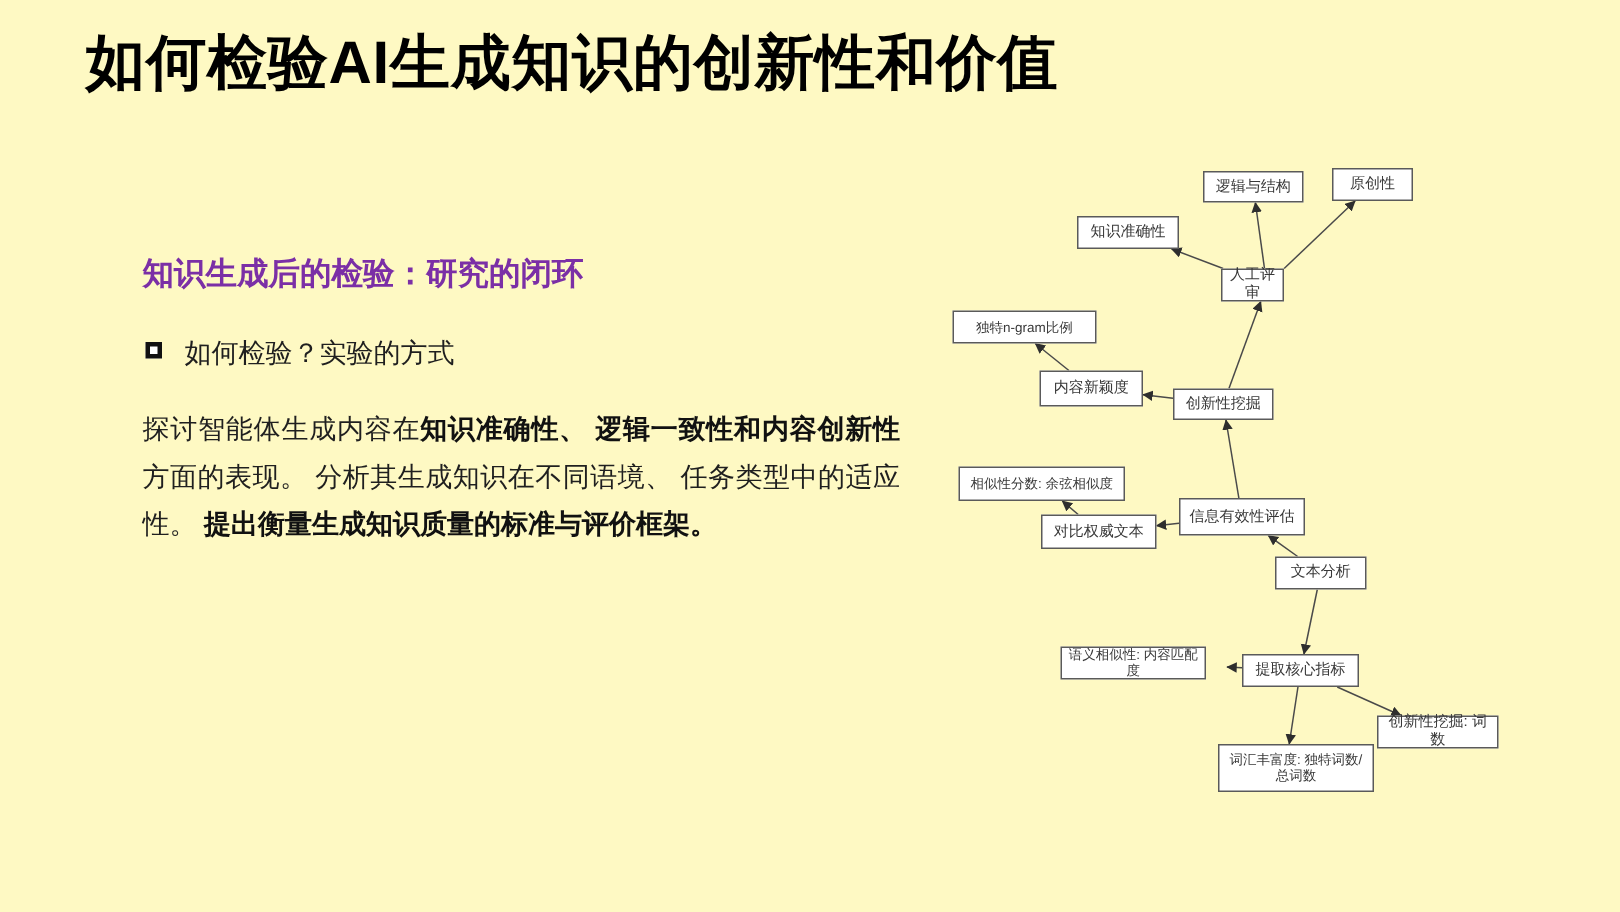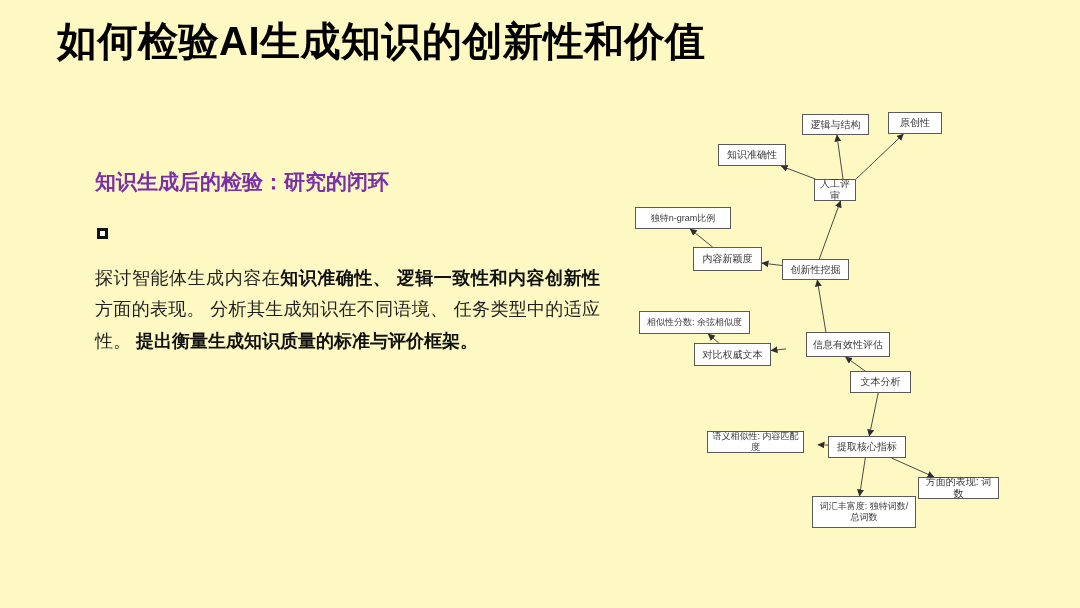--- a/index.html
+++ b/index.html
@@ -52,20 +52,21 @@
 
 <div class="slide">
 
   <h1 class="slide-title">如何检验AI生成知识的创新性和价值</h1>
 
   <div class="left-col">
     <div class="section-heading">知识生成后的检验：研究的闭环</div>
     <div class="bullet-list">
         <div class="bullet-item">
           <span class="bullet-square"></span>
+          <span class="bullet-text">如何检验？实验的方式</span>
         </div>
       </div>
     <p class="summary-paragraph"><span class="seg-normal">探讨智能体生成内容在</span><span class="seg-bold">知识准确性、 逻辑一致性和内容创新性</span><span class="seg-normal">方面的表现。 分析其生成知识在不同语境、 任务类型中的适应性。 </span><span class="seg-bold">提出衡量生成知识质量的标准与评价框架。</span></p>
   </div>
 
   <div class="diagram-layer">
     <svg class="diagram-edges" viewBox="0 0 1080 608" xmlns="http://www.w3.org/2000/svg">
       <defs>
         <marker id="arrowhead" markerWidth="8" markerHeight="8" refX="6.5" refY="3.5" orient="auto" markerUnits="userSpaceOnUse">
           <path d="M0,0 L7,3.5 L0,7 z" fill="#2e2e2e"></path>
@@ -90,24 +91,24 @@
     </svg>
     <div>
         <div class="diagram-node" style="left: 802px; top: 114px; width: 67px; height: 21px;">逻辑与结构</div>
         <div class="diagram-node" style="left: 888px; top: 112px; width: 54px; height: 22px;">原创性</div>
         <div class="diagram-node" style="left: 718px; top: 144px; width: 68px; height: 22px;">知识准确性</div>
         <div class="diagram-node" style="left: 814px; top: 179px; width: 42px; height: 22px;">人工评审</div>
         <div class="diagram-node" style="left: 635px; top: 207px; width: 96px; height: 22px; font-size: 9px;">独特n-gram比例</div>
         <div class="diagram-node" style="left: 693px; top: 247px; width: 69px; height: 24px;">内容新颖度</div>
         <div class="diagram-node" style="left: 782px; top: 259px; width: 67px; height: 21px;">创新性挖掘</div>
         <div class="diagram-node" style="left: 639px; top: 311px; width: 111px; height: 23px; font-size: 9px;">相似性分数: 余弦相似度</div>
-        <div class="diagram-node" style="left: 786px; top: 332px; width: 84px; height: 25px; margin-left: 20px;">信息有效性评估</div>
+        <div class="diagram-node" style="left: 786px; top: 332px; width: 84px; height: 25px;">信息有效性评估</div>
         <div class="diagram-node" style="left: 694px; top: 343px; width: 77px; height: 23px;">对比权威文本</div>
         <div class="diagram-node" style="left: 850px; top: 371px; width: 61px; height: 22px;">文本分析</div>
         <div class="diagram-node" style="left: 707px; top: 431px; width: 97px; height: 22px; font-size: 9px;">语义相似性: 内容匹配度</div>
         <div class="diagram-node" style="left: 828px; top: 436px; width: 78px; height: 22px;">提取核心指标</div>
-        <div class="diagram-node" style="left: 918px; top: 477px; width: 81px; height: 22px;">方面的表现: 词数</div>
+        <div class="diagram-node" style="left: 918px; top: 477px; width: 81px; height: 22px;">创新性挖掘: 词数</div>
         <div class="diagram-node" style="left: 812px; top: 496px; width: 104px; height: 32px; font-size: 9px;">词汇丰富度: 独特词数/
 总词数</div>
       </div>
   </div>
 
 </div>
 
 </body></html>

